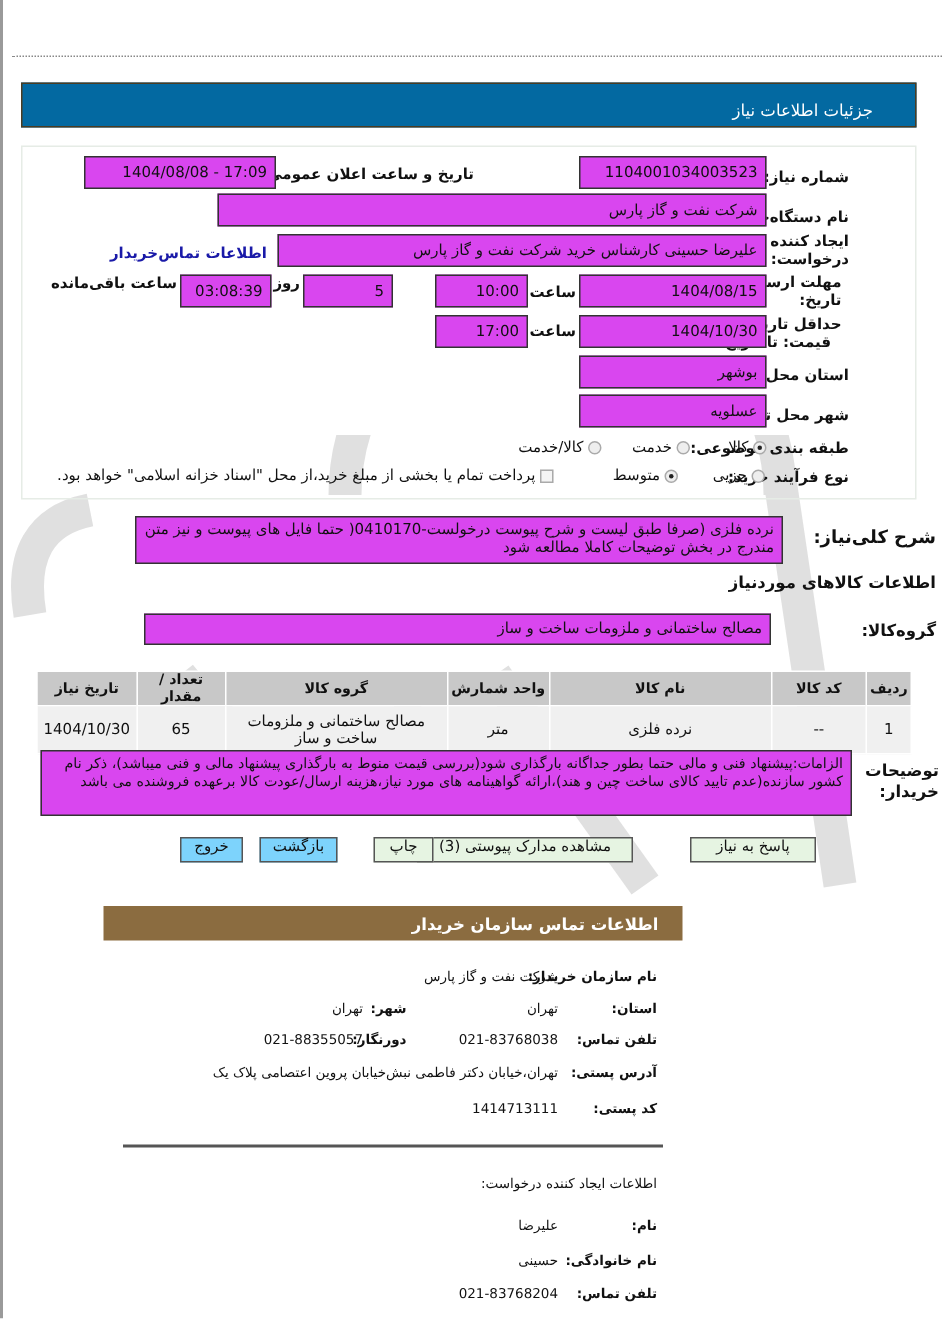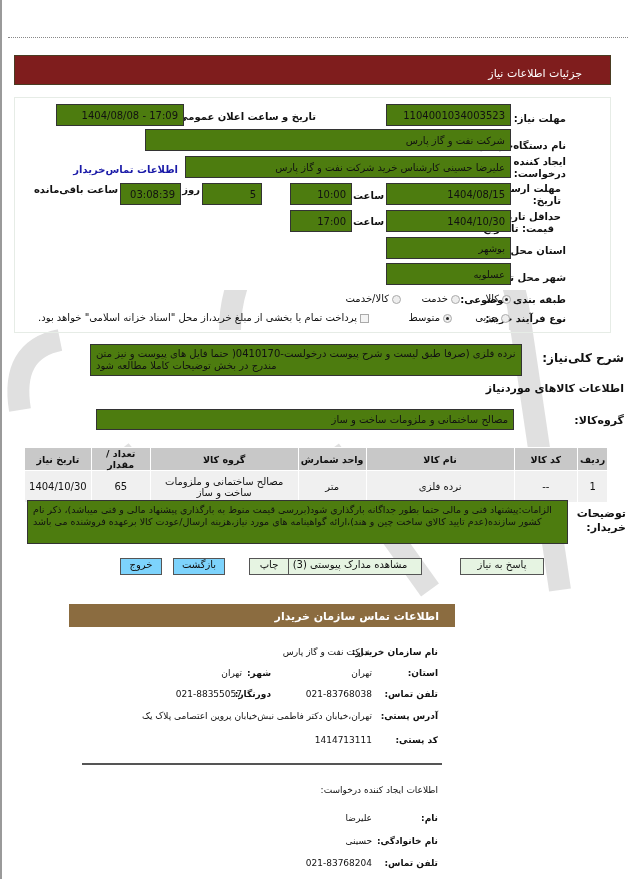--- a/index.html
+++ b/index.html
@@ -1,23 +1,23 @@
 <!DOCTYPE html>
 <html><head>
 <meta charset="utf-8">
 <style>
   * { box-sizing: border-box; margin: 0; padding: 0; }
   html, body { width: 634px; height: 879px; overflow: hidden; background: #fff; }
   body { font-family: "DejaVu Sans", sans-serif; font-size: 10px; color: #111; position: relative; }
   .leftbar { position: absolute; left: 0; top: 0; width: 2px; height: 879px; background: #9a9a9a; }
   .dotline { position: absolute; left: 8px; top: 37px; width: 620px; border-top: 1px dotted #888; }
-  .hdr { position: absolute; left: 14px; top: 55px; width: 597px; height: 30px; background: #7f1d1d; border: 1px solid #4a3c22; color: #fff; font-size: 11px; direction: rtl; padding: 11px 28px 0 0; }
+  .hdr { position: absolute; left: 14px; top: 55px; width: 597px; height: 30px; background: #0369a1; border: 1px solid #4a3c22; color: #fff; font-size: 11px; direction: rtl; padding: 11px 28px 0 0; }
   .panel { position: absolute; left: 14px; top: 97px; width: 597px; height: 236px; border: 1px solid #e6ece6; }
   .lbl { position: absolute; direction: rtl; text-align: right; font-size: 10px; line-height: 12px; color: #111; white-space: nowrap; font-weight: bold; }
-  .box { position: absolute; border: 1px solid #333; background: #4d7c0f; font-size: 10px; direction: rtl; text-align: left; padding: 0 5px; display: flex; align-items: center; overflow: hidden; white-space: nowrap; }
+  .box { position: absolute; border: 1px solid #333; background: #d946ef; font-size: 10px; direction: rtl; text-align: right; padding: 0 5px; display: flex; align-items: center; overflow: hidden; white-space: nowrap; }
   .boxltr { justify-content: flex-end; direction: ltr; }
   .link { color: #1a1aa8; }
   .radio { display: inline-block; width: 9px; height: 9px; border-radius: 50%; border: 1px solid #aaa; background: #eee; vertical-align: middle; position: relative; }
   .radio.on::after { content: ""; position: absolute; left: 2px; top: 2px; width: 3px; height: 3px; border-radius: 50%; background: #222; }
   .chk { display: inline-block; width: 9px; height: 9px; border: 1px solid #aaa; background: #f4f4f4; vertical-align: middle; }
   .opt { position: absolute; direction: rtl; white-space: nowrap; font-size: 10px; }
   .opt span { margin-left: 3px; }
   .watermark { position: absolute; left: 0; top: 290px; width: 634px; height: 340px; pointer-events: none; }
   .tbl { position: absolute; left: 24px; top: 447px; width: 584px; border-collapse: collapse; direction: rtl; font-size: 10px; }
   .tbl th { background: #c8c8c8; font-weight: bold; height: 20px; border: 1px solid #fff; font-size: 9.5px; }
@@ -45,21 +45,21 @@
     <path d="M 120 160 Q 200 260 280 180"></path>
   </g>
 </svg>
 
 <div class="hdr">
   <span>جزئیات اطلاعات نیاز</span>
 </div>
 
 <div class="panel"></div>
 
-<div class="lbl" style="right:68px; top:113px;">مهلت نیاز:</div>
+<div class="lbl" style="right:68px; top:113px;">شماره نیاز:</div>
 <div class="box boxltr" style="left:386px; top:104px; width:125px; height:22px;">1104001034003523</div>
 <div class="lbl" style="right:318px; top:111px;">تاریخ و ساعت اعلان عمومی:</div>
 <div class="box boxltr" style="left:56px; top:104px; width:128px; height:22px;">1404/08/08 - 17:09</div>
 
 <div class="lbl" style="right:68px; top:140px;">نام دستگاه‌خریدار:</div>
 <div class="box" style="left:145px; top:129px; width:366px; height:22px;">شرکت نفت و گاز پارس</div>
 
 <div class="lbl" style="right:68px; top:156px;">ایجاد کننده</div>
 <div class="lbl" style="right:68px; top:168px;">درخواست:</div>
 <div class="box" style="left:185px; top:156px; width:326px; height:22px;">علیرضا  حسینی  کارشناس خرید شرکت نفت و گاز پارس</div>

